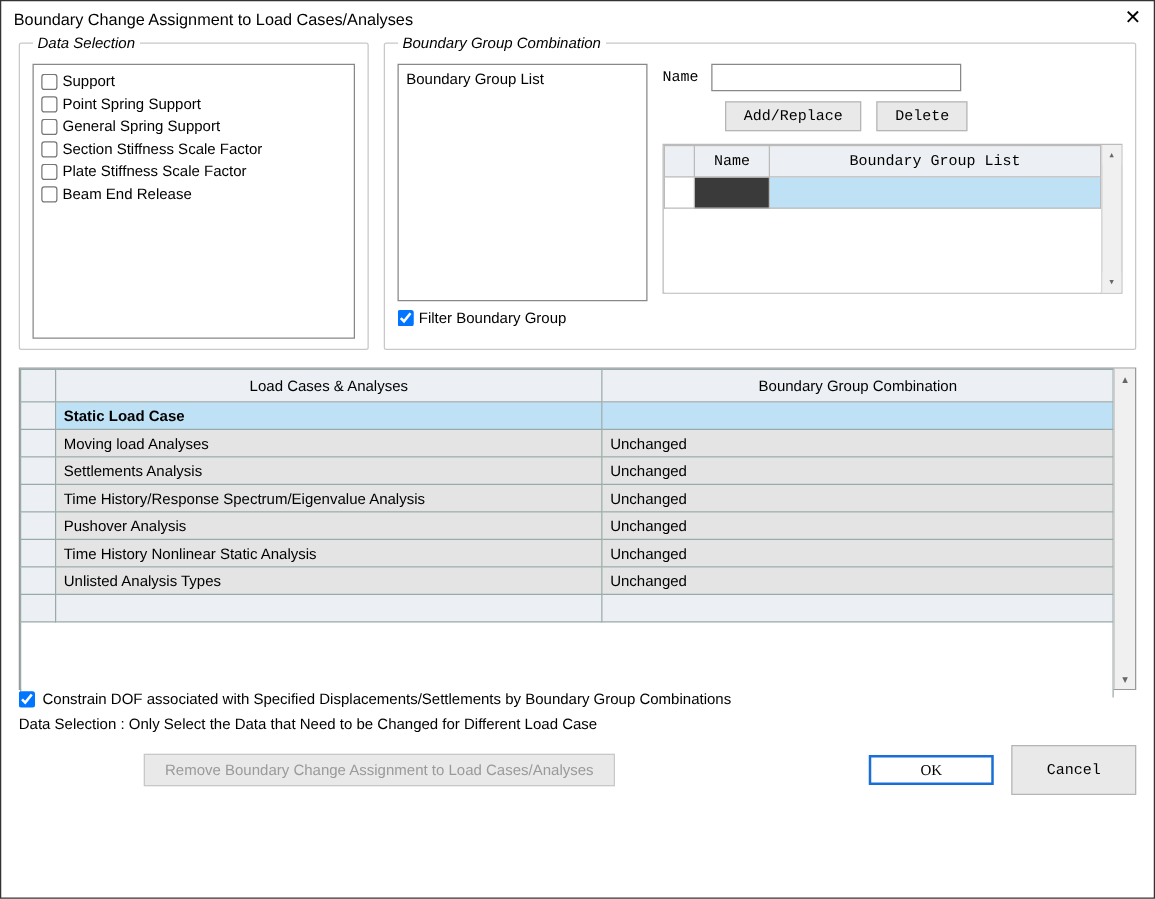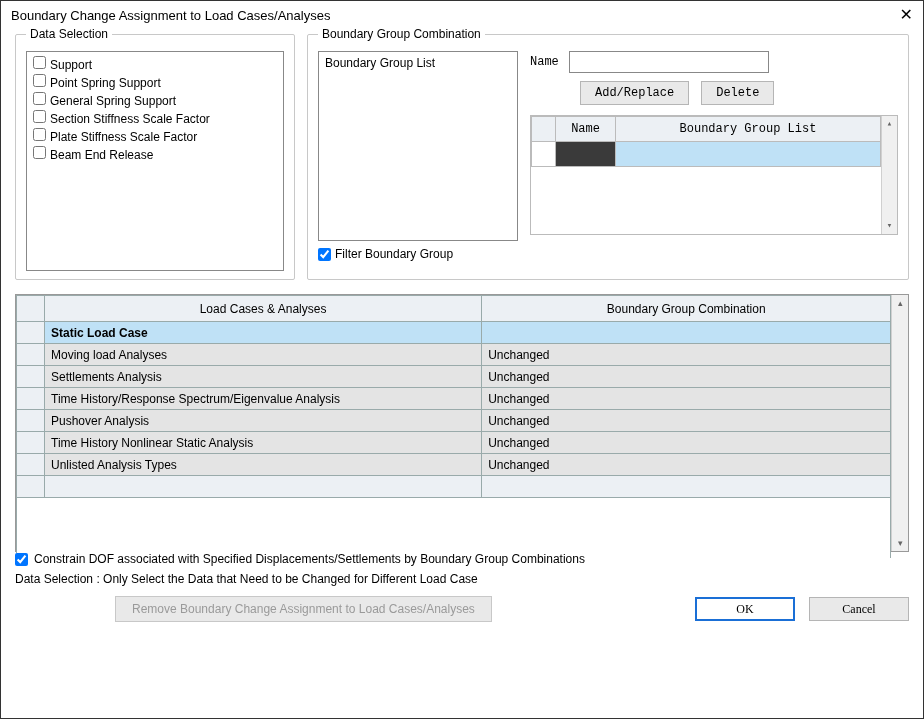--- a/index.html
+++ b/index.html
@@ -41,31 +41,33 @@
   }
   fieldset {
     border: 1px solid #c8c8c8;
     border-radius: 2px;
     padding: 10px 10px 8px 10px;
     margin: 0;
   }
   legend {
     font-size: 12px;
     padding: 0 4px;
+    font-style: italic;
   }
   .ds-fieldset { width: 280px; }
   .ds-list {
     border: 1px solid #888;
     background: #fff;
     height: 220px;
     padding: 4px 6px;
     overflow: auto;
   }
   .ds-item {
     display: flex;
+    align-items: center;
     gap: 4px;
     line-height: 18px;
     white-space: nowrap;
   }
   .ds-item input[type=checkbox]{
     width: 13px; height:13px; margin:0;
   }
   .bgc-fieldset { flex: 1; }
   .bgc-inner {
     display: flex;
@@ -228,24 +230,24 @@
     margin-left: 100px;
   }
   .ok-btn {
     width:100px; height:24px;
     background:#fff;
     border:2px solid #1a6fd6;
     font-family:Liberation Serif, serif; font-size:12px;
     cursor:pointer;
   }
   .cancel-btn {
-    width:100px; height:24px;
+    width:100px; height:40px;
     background:#e9e9e9;
     border:1px solid #b5b5b5;
-    font-family:Liberation Serif, serif; font-size:12px;
+    font-family:Liberation Mono, monospace; font-size:12px;
     cursor:pointer;
   }
 </style>
 </head>
 <body>
 
 <div class="dialog">
   <div class="titlebar">
     <span>Boundary Change Assignment to Load Cases/Analyses</span>
     <span class="close-x">✕</span>

